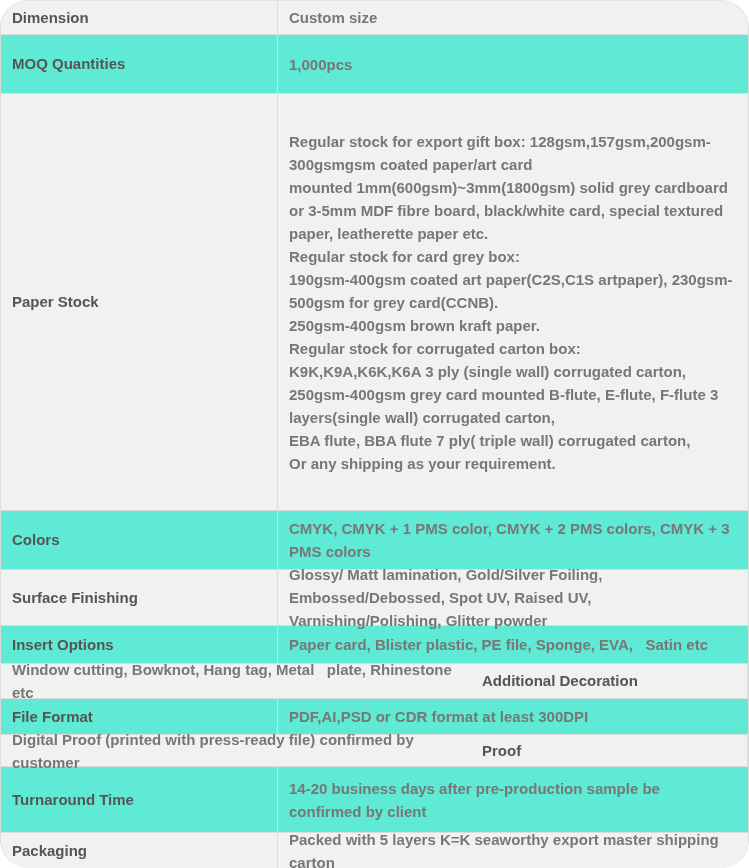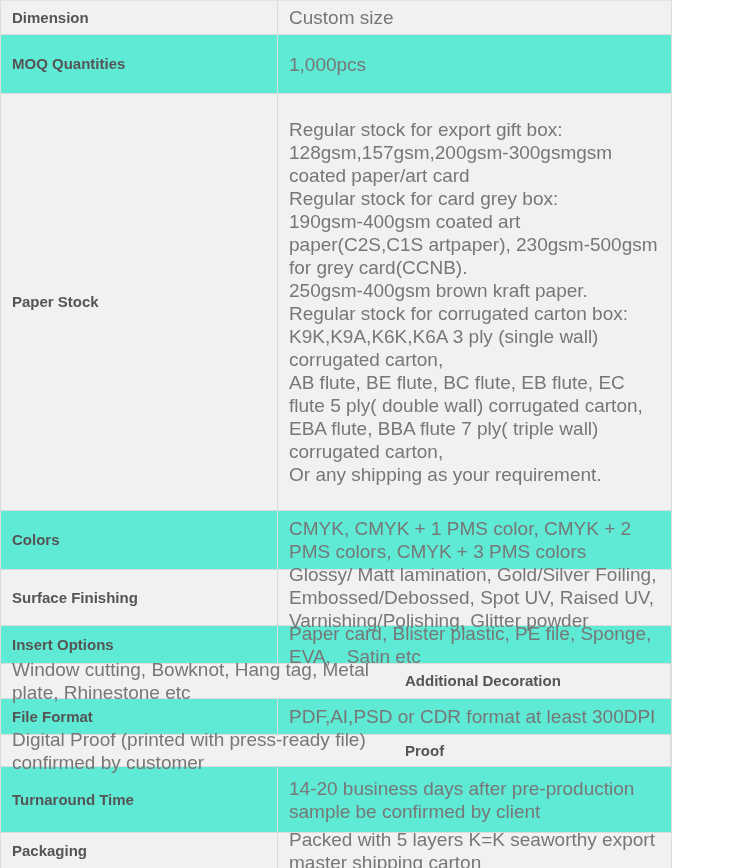--- a/index.html
+++ b/index.html
@@ -7,28 +7,29 @@
     padding: 0;
     background: #ffffff;
   }
   body {
     width: 749px;
     height: 868px;
     overflow: hidden;
     font-family: "Liberation Sans", "DejaVu Sans", sans-serif;
   }
   .spec-table {
-    width: 672px;
+    width: 749px;
     height: 868px;
     box-sizing: border-box;
     border-left: 1px solid #dcdcdc;
     border-right: 1px solid #dcdcdc;
     border-top: 1px solid #e3e3e3;
     overflow: hidden;
     background: #ffffff;
+    border-radius: 28px;
   }
   .row {
     display: flex;
     box-sizing: border-box;
     border-bottom: 1px solid #dcdcdc;
     background: #5eead4;
   }
   .row.shaded {
     background: #f1f1f1;
   }
@@ -51,22 +52,22 @@
     font-weight: bold;
     color: #555555;
     line-height: 20px;
   }
   .value-cell {
     flex: 1 1 auto;
     padding: 8px 12px 8px 11px;
   }
   .value-cell span,
   .value-cell p {
-    font-size: 19px;
-    font-weight: normal;
+    font-size: 15px;
+    font-weight: bold;
     color: #777777;
     line-height: 23px;
     white-space: pre-wrap;
     margin: 0;
   }
 </style>
 </head>
 <body>
 
 <div class="spec-table">
@@ -88,26 +89,27 @@
       <span>1,000pcs</span>
     </div>
   </div>
 
   <div class="row shaded" style="height:417px">
     <div class="cell label-cell">
       <span>Paper Stock</span>
     </div>
     <div class="cell value-cell">
       <p>Regular stock for export gift box: 128gsm,157gsm,200gsm-300gsmgsm coated paper/art card</p>
+      <p>mounted 1mm(600gsm)~3mm(1800gsm) solid grey cardboard or 3-5mm MDF fibre board, black/white card, special textured paper, leatherette paper etc.</p>
       <p>Regular stock for card grey box:</p>
       <p>190gsm-400gsm coated art paper(C2S,C1S artpaper), 230gsm-500gsm for grey card(CCNB).</p>
       <p>250gsm-400gsm brown kraft paper.</p>
       <p>Regular stock for corrugated carton box:</p>
       <p>K9K,K9A,K6K,K6A 3 ply (single wall) corrugated carton,</p>
-      <p>AB flute, BE flute, BC flute, EB flute, EC flute 5 ply( double wall) corrugated carton,</p>
+      <p>250gsm-400gsm grey card mounted B-flute, E-flute, F-flute 3 layers(single wall) corrugated carton,</p>
       <p>EBA flute, BBA flute 7 ply( triple wall) corrugated carton,</p>
       <p>Or any shipping as your requirement.</p>
     </div>
   </div>
 
   <div class="row" style="height:59px">
     <div class="cell label-cell">
       <span>Colors</span>
     </div>
     <div class="cell value-cell">

